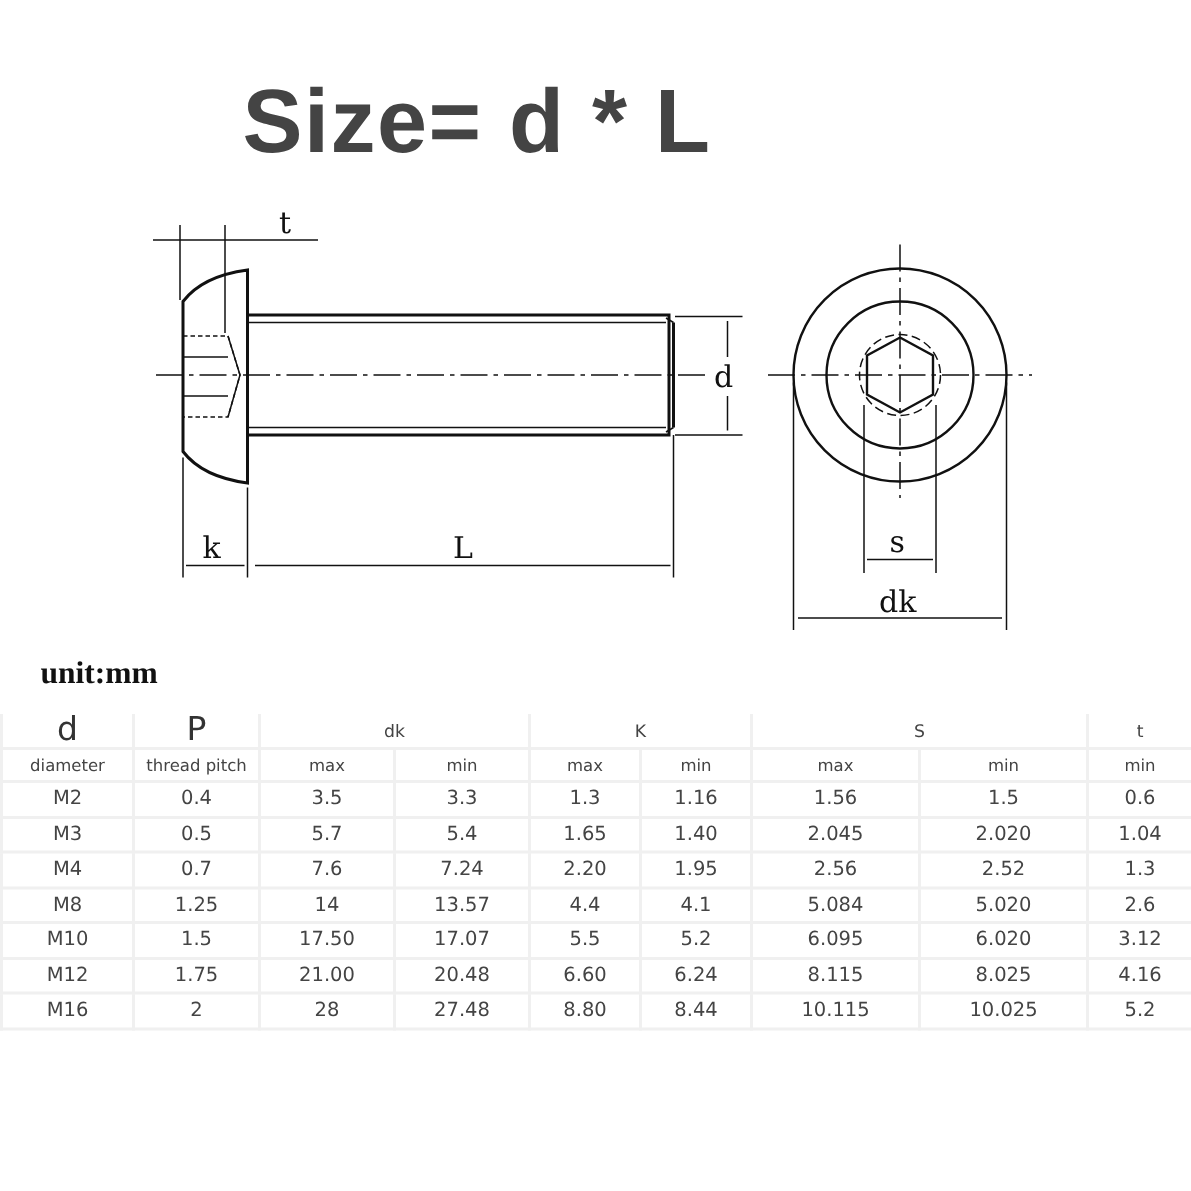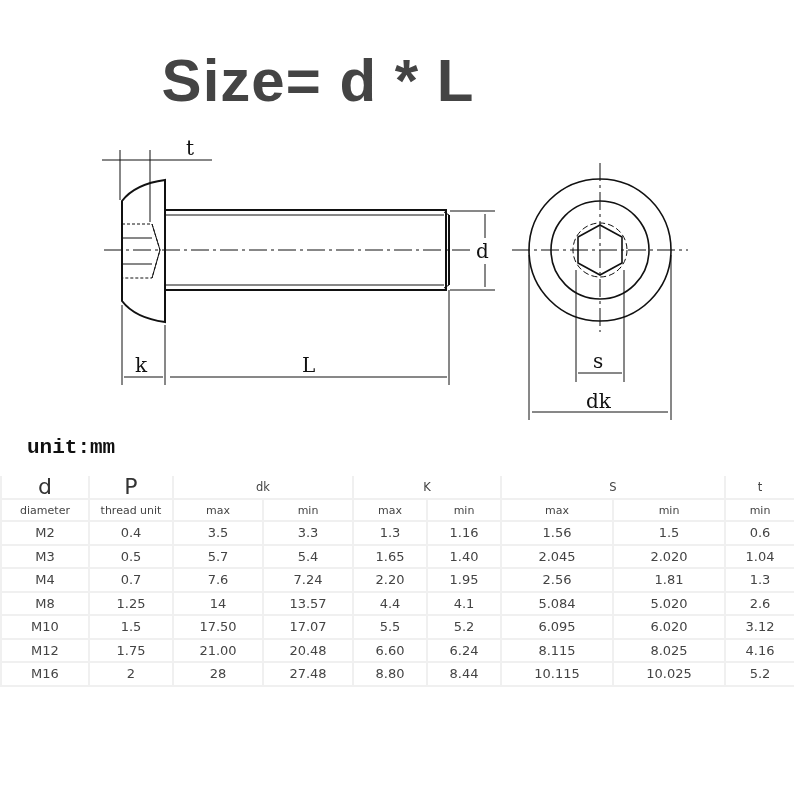--- a/index.html
+++ b/index.html
@@ -1,19 +1,19 @@
 <!DOCTYPE html>
 <html><head>
 <meta charset="utf-8">
 <style>
   html,body{margin:0;padding:0;background:#fff;}
   body{width:794px;height:794px;position:relative;overflow:hidden;font-family:"DejaVu Sans",sans-serif;color:#333;}
   .title{position:absolute;left:0;top:46px;width:636px;text-align:center;font-family:"Liberation Sans",sans-serif;font-weight:bold;font-size:60px;color:#444;letter-spacing:1px;}
   .drawing{position:absolute;left:0;top:0;}
-  .unit{position:absolute;left:27px;top:436px;font-family:Liberation Mono, monospace;font-weight:bold;font-size:21px;color:#111;}
+  .unit{position:absolute;left:27px;top:436px;font-family:Liberation Serif, serif;font-weight:bold;font-size:21px;color:#111;}
   table{position:absolute;left:0;top:476px;width:794px;border-collapse:collapse;table-layout:fixed;font-family:"DejaVu Sans",sans-serif;}
   td,th{border:2px solid #f0f0f0;text-align:center;font-weight:normal;color:#444;padding:0;}
   th{font-size:11.5px;height:22px;}
   th.big{font-size:22px;line-height:22px;height:22px;vertical-align:bottom;color:#333;}
   th.sub{font-size:11px;height:20px;color:#444;}
   td{font-size:13px;height:21.5px;}
   .first-row th{border-top:none;}
 </style>
 </head>
 <body>
@@ -101,21 +101,21 @@
     <tr class="first-row">
       <th class="big">d</th>
       <th class="big">P</th>
       <th colspan="2">dk</th>
       <th colspan="2">K</th>
       <th colspan="2">S</th>
       <th>t</th>
     </tr>
     <tr>
       <th class="sub">diameter</th>
-      <th class="sub">thread unit</th>
+      <th class="sub">thread pitch</th>
       <th class="sub">max</th>
       <th class="sub">min</th>
       <th class="sub">max</th>
       <th class="sub">min</th>
       <th class="sub">max</th>
       <th class="sub">min</th>
       <th class="sub">min</th>
     </tr>
   </thead>
   <tbody>
@@ -142,21 +142,21 @@
         <td>1.04</td>
     </tr>
     <tr>
       <td>M4</td>
         <td>0.7</td>
         <td>7.6</td>
         <td>7.24</td>
         <td>2.20</td>
         <td>1.95</td>
         <td>2.56</td>
-        <td>1.81</td>
+        <td>2.52</td>
         <td>1.3</td>
     </tr>
     <tr>
       <td>M8</td>
         <td>1.25</td>
         <td>14</td>
         <td>13.57</td>
         <td>4.4</td>
         <td>4.1</td>
         <td>5.084</td>

